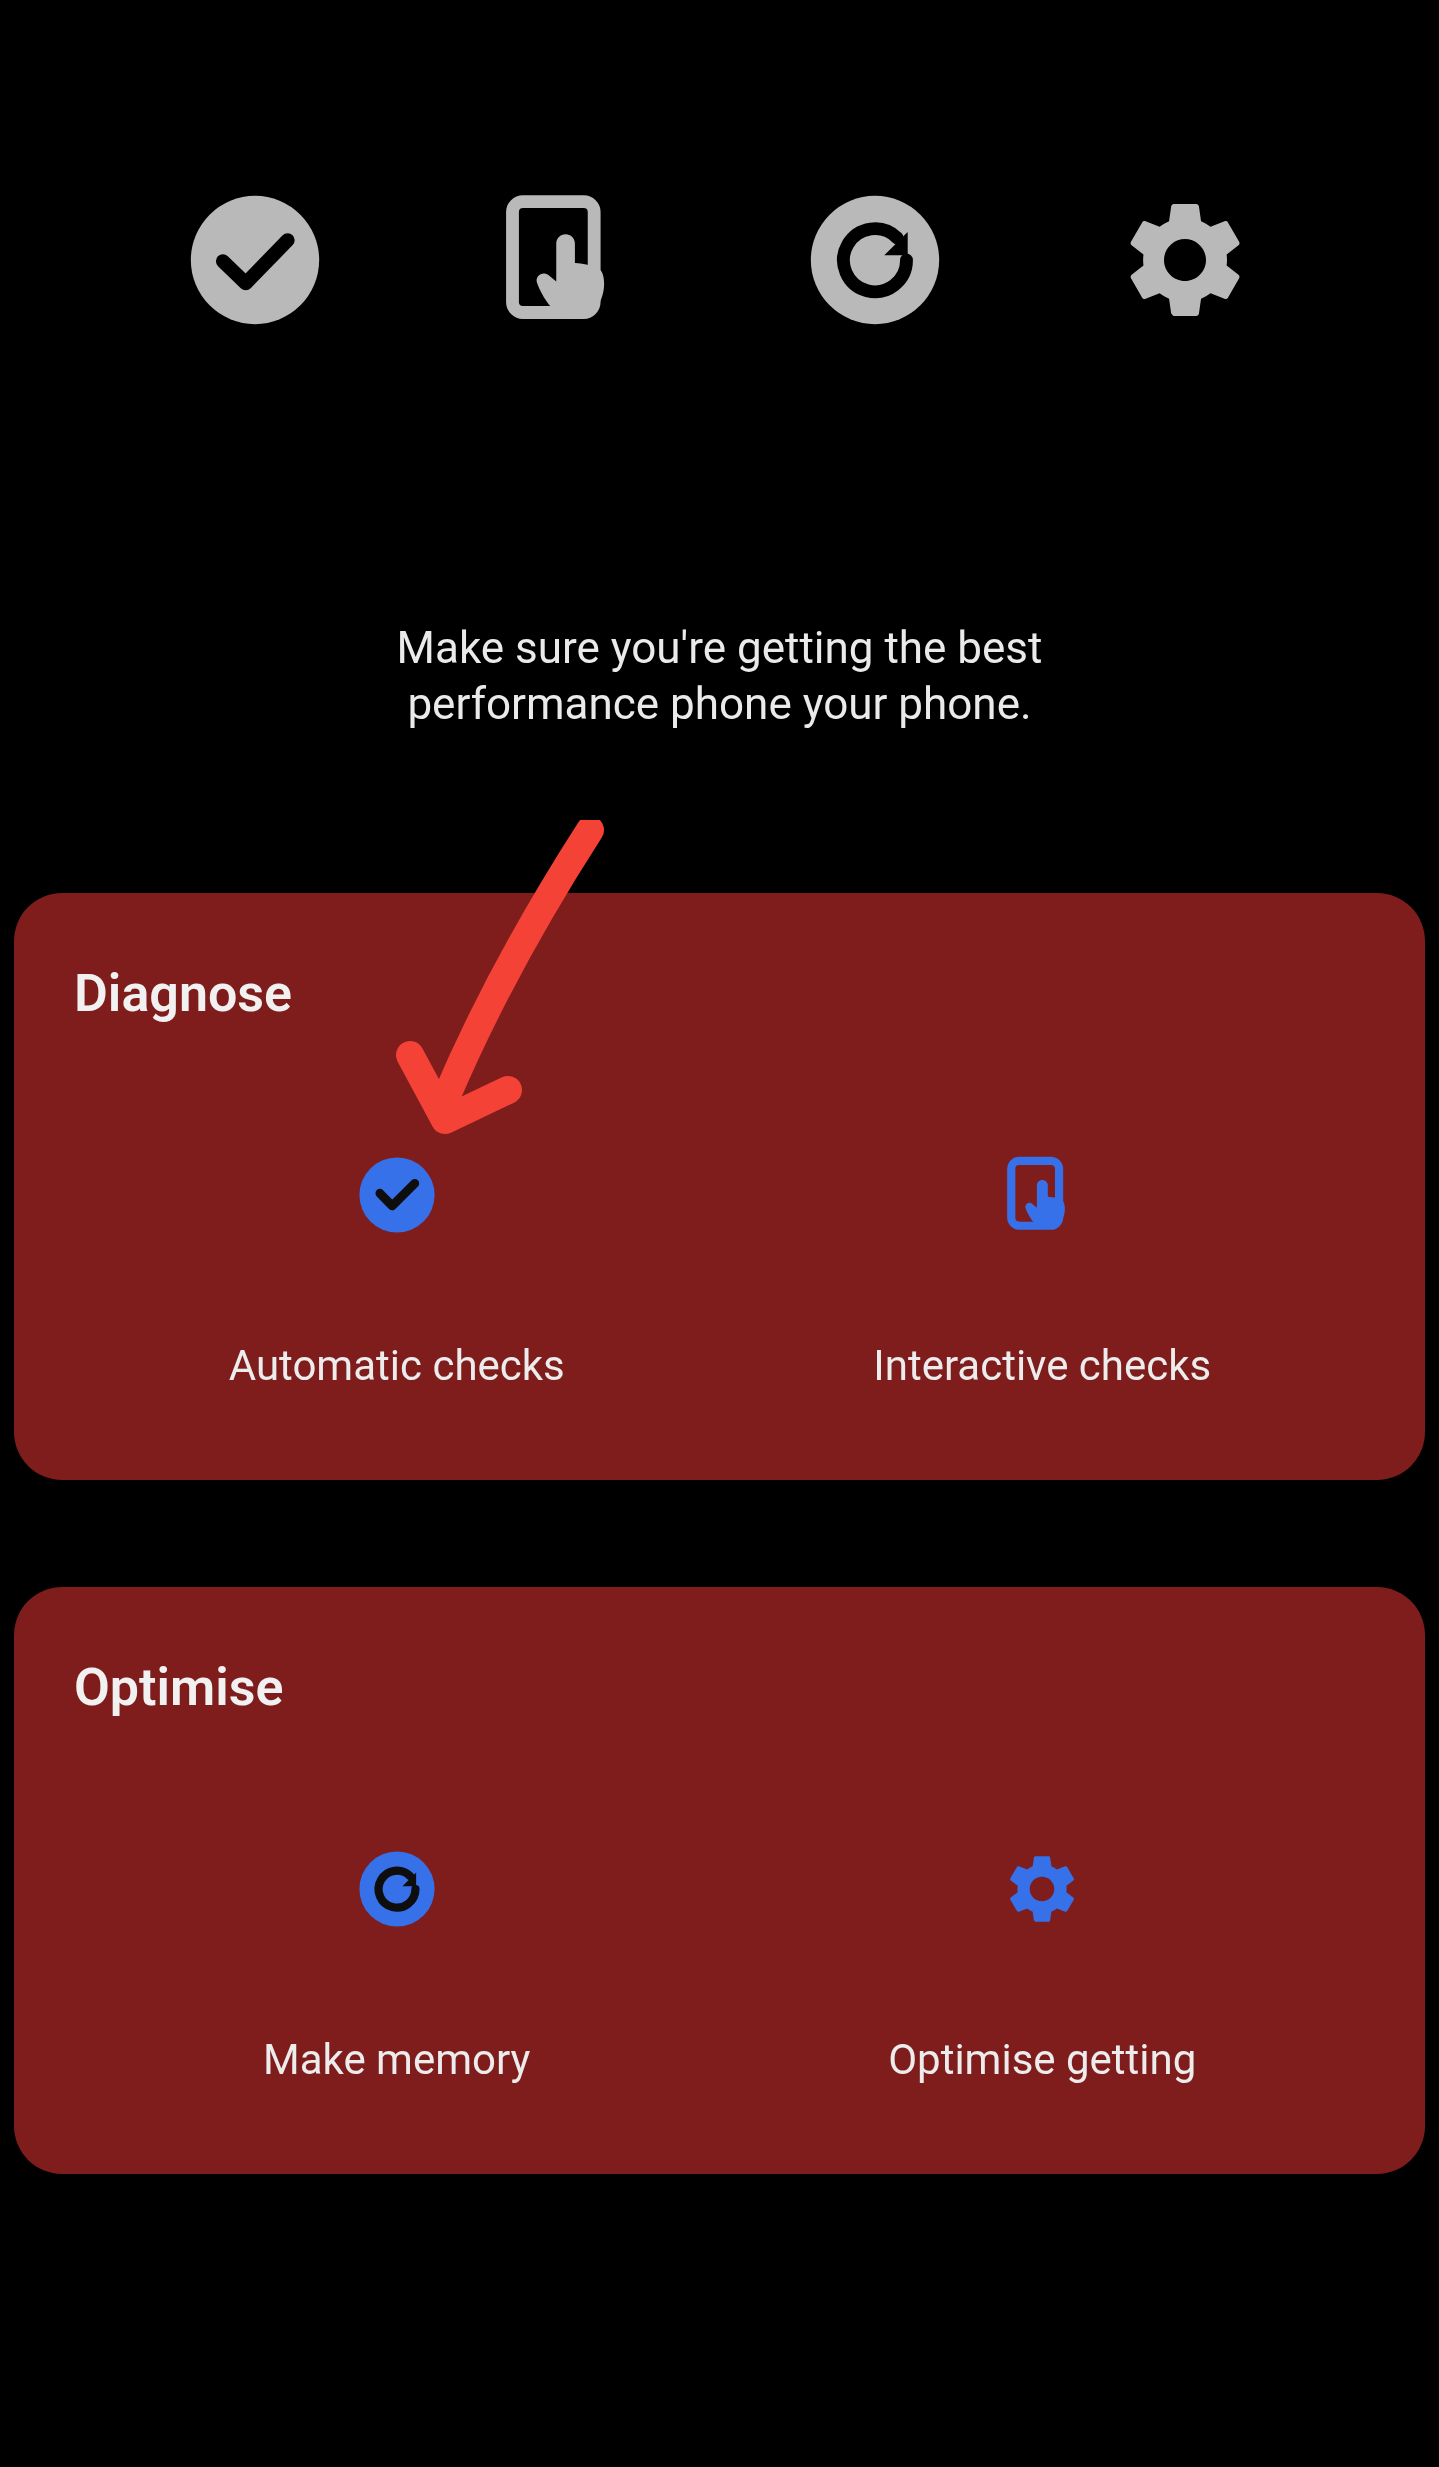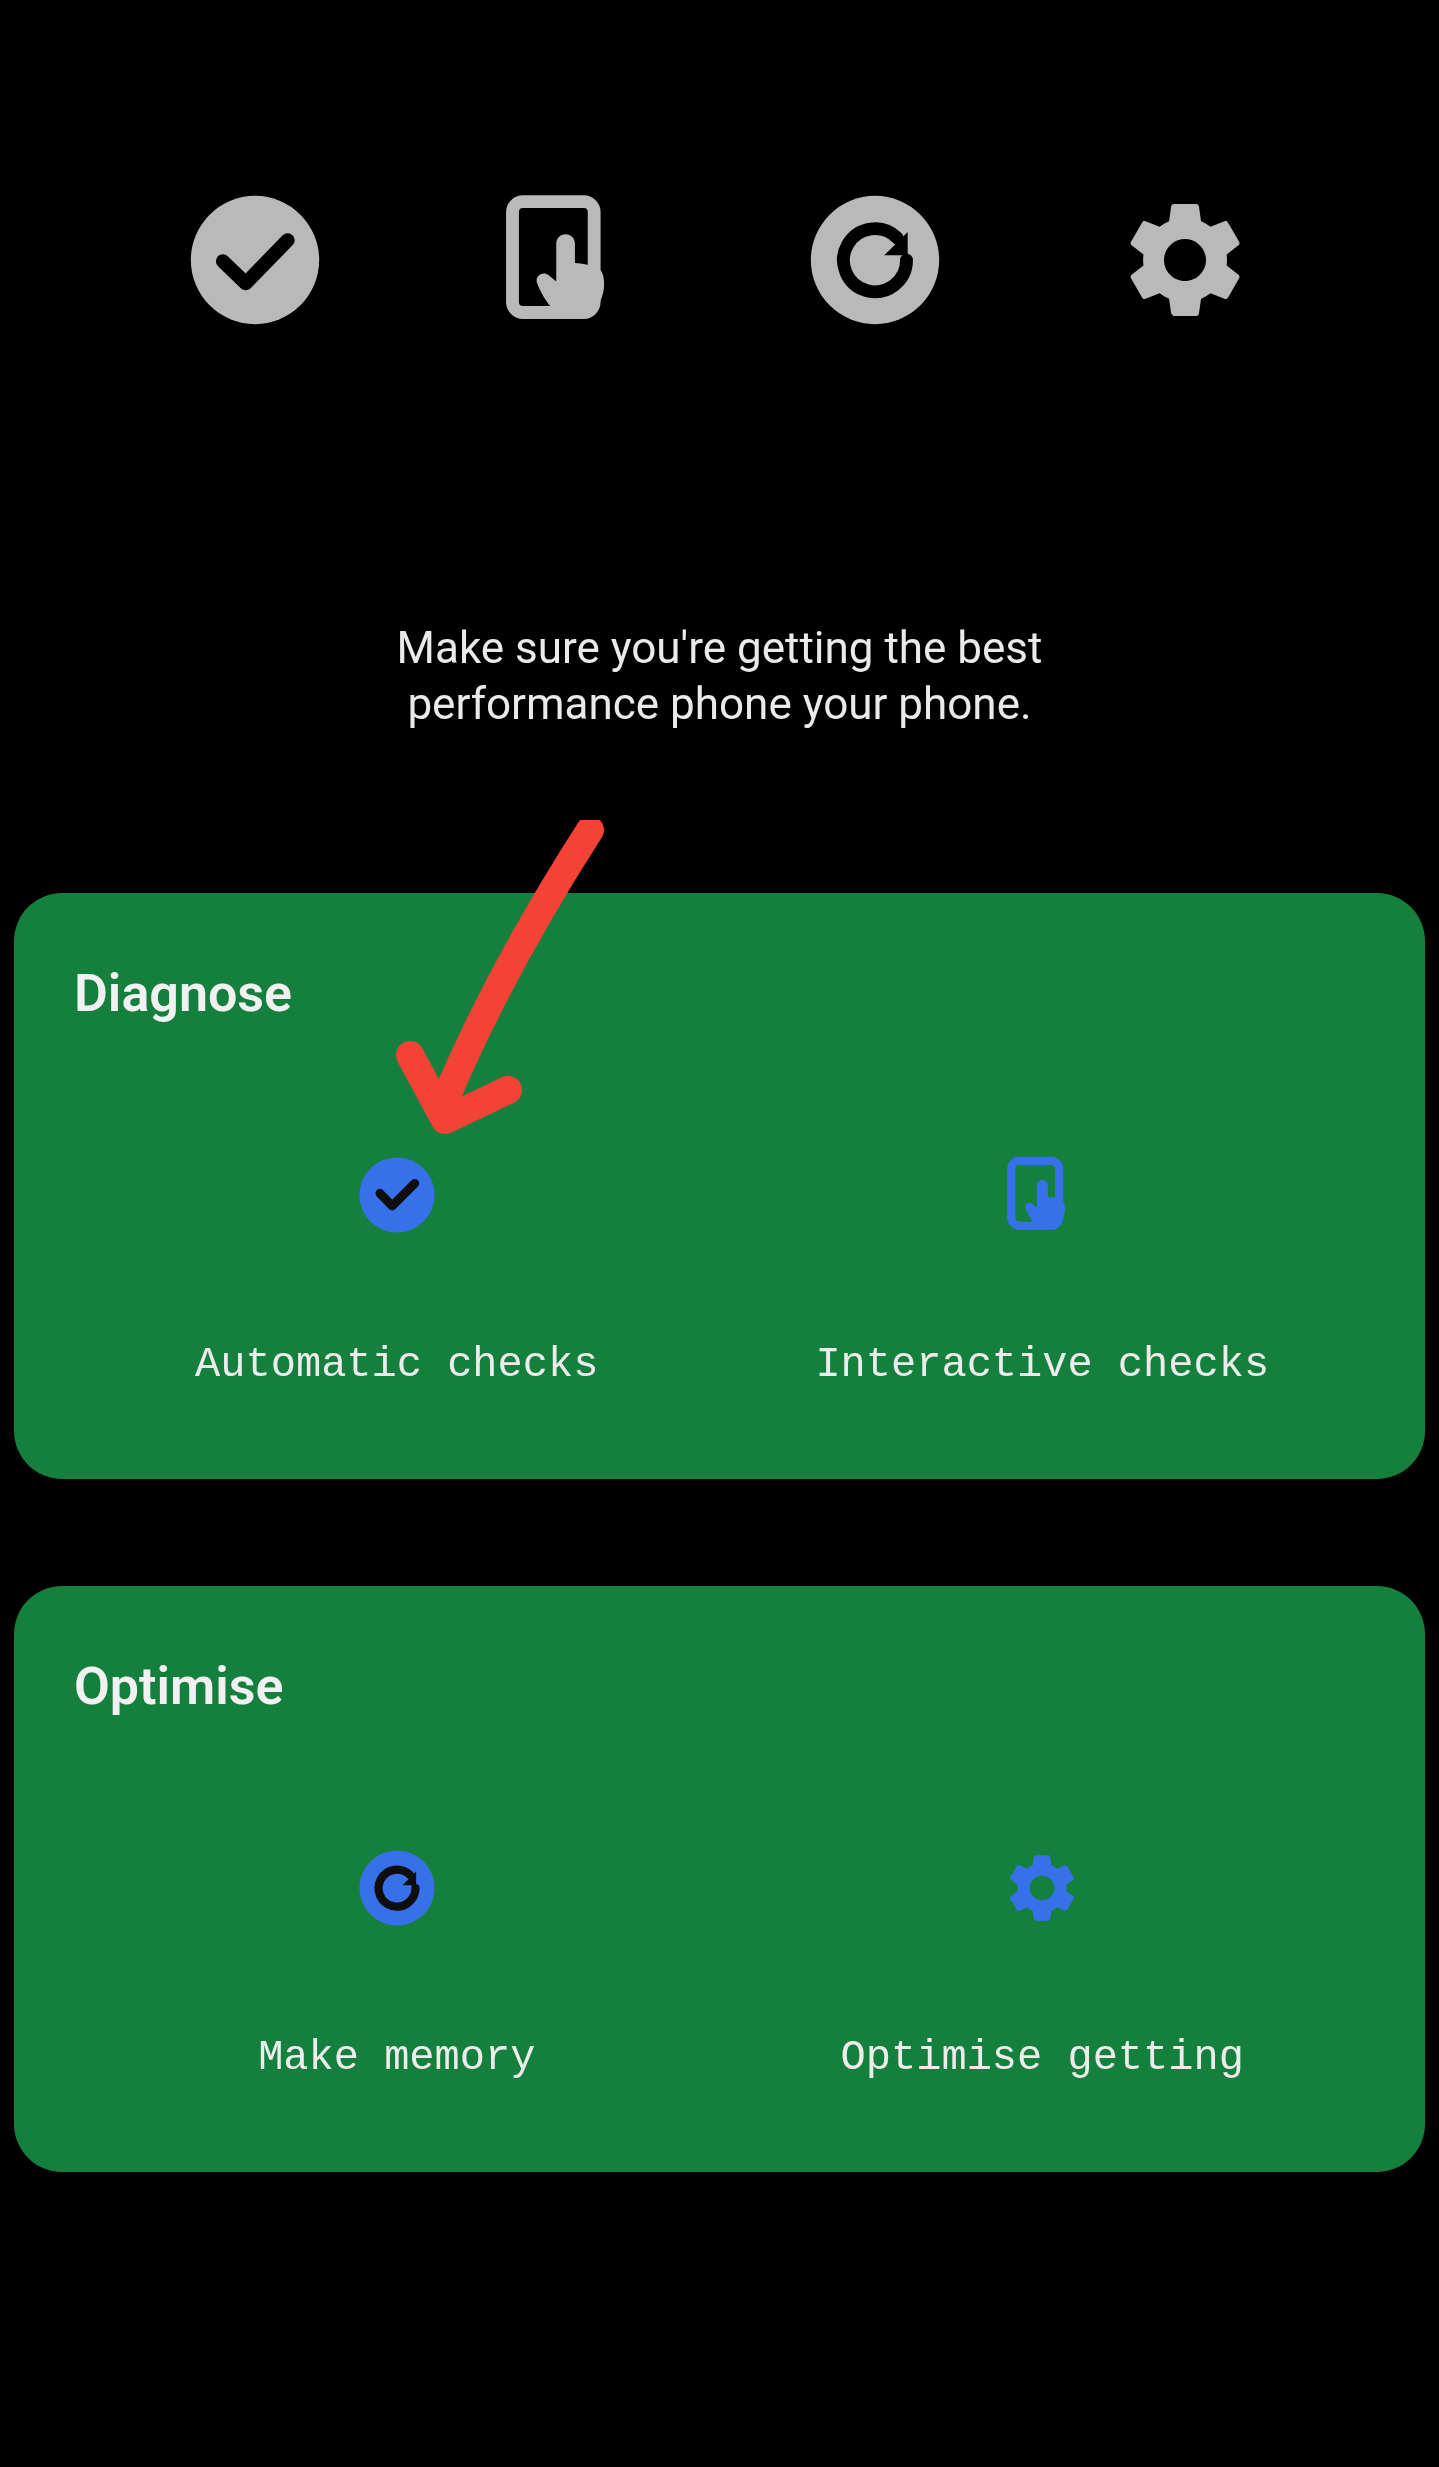--- a/index.html
+++ b/index.html
@@ -30,39 +30,38 @@
     text-align: center;
     margin-top: 290px;
     font-size: 44px;
     line-height: 1.28;
     color: #eaeaea;
     font-weight: 400;
     padding: 0 40px;
   }
 
   .card {
-    background: #15803d;
+    background: #7f1d1d;
     border-radius: 48px;
     margin: 0 14px;
     padding: 70px 60px 90px 60px;
   }
   .card.diagnose { margin-top: 160px; }
   .card.optimise { margin-top: 107px; }
 
   .card-title {
     font-size: 52px;
     font-weight: 600;
     color: #f1f1f1;
   }
 
   .grid {
     display: flex;
     margin-top: 130px;
     justify-content: flex-end;
-    font-family: Liberation Mono, monospace;
   }
   .tile {
     flex: 1;
     display: flex;
     flex-direction: column;
     align-items: center;
     cursor: pointer;
   }
   .tile-icon {
     width: 82px;

